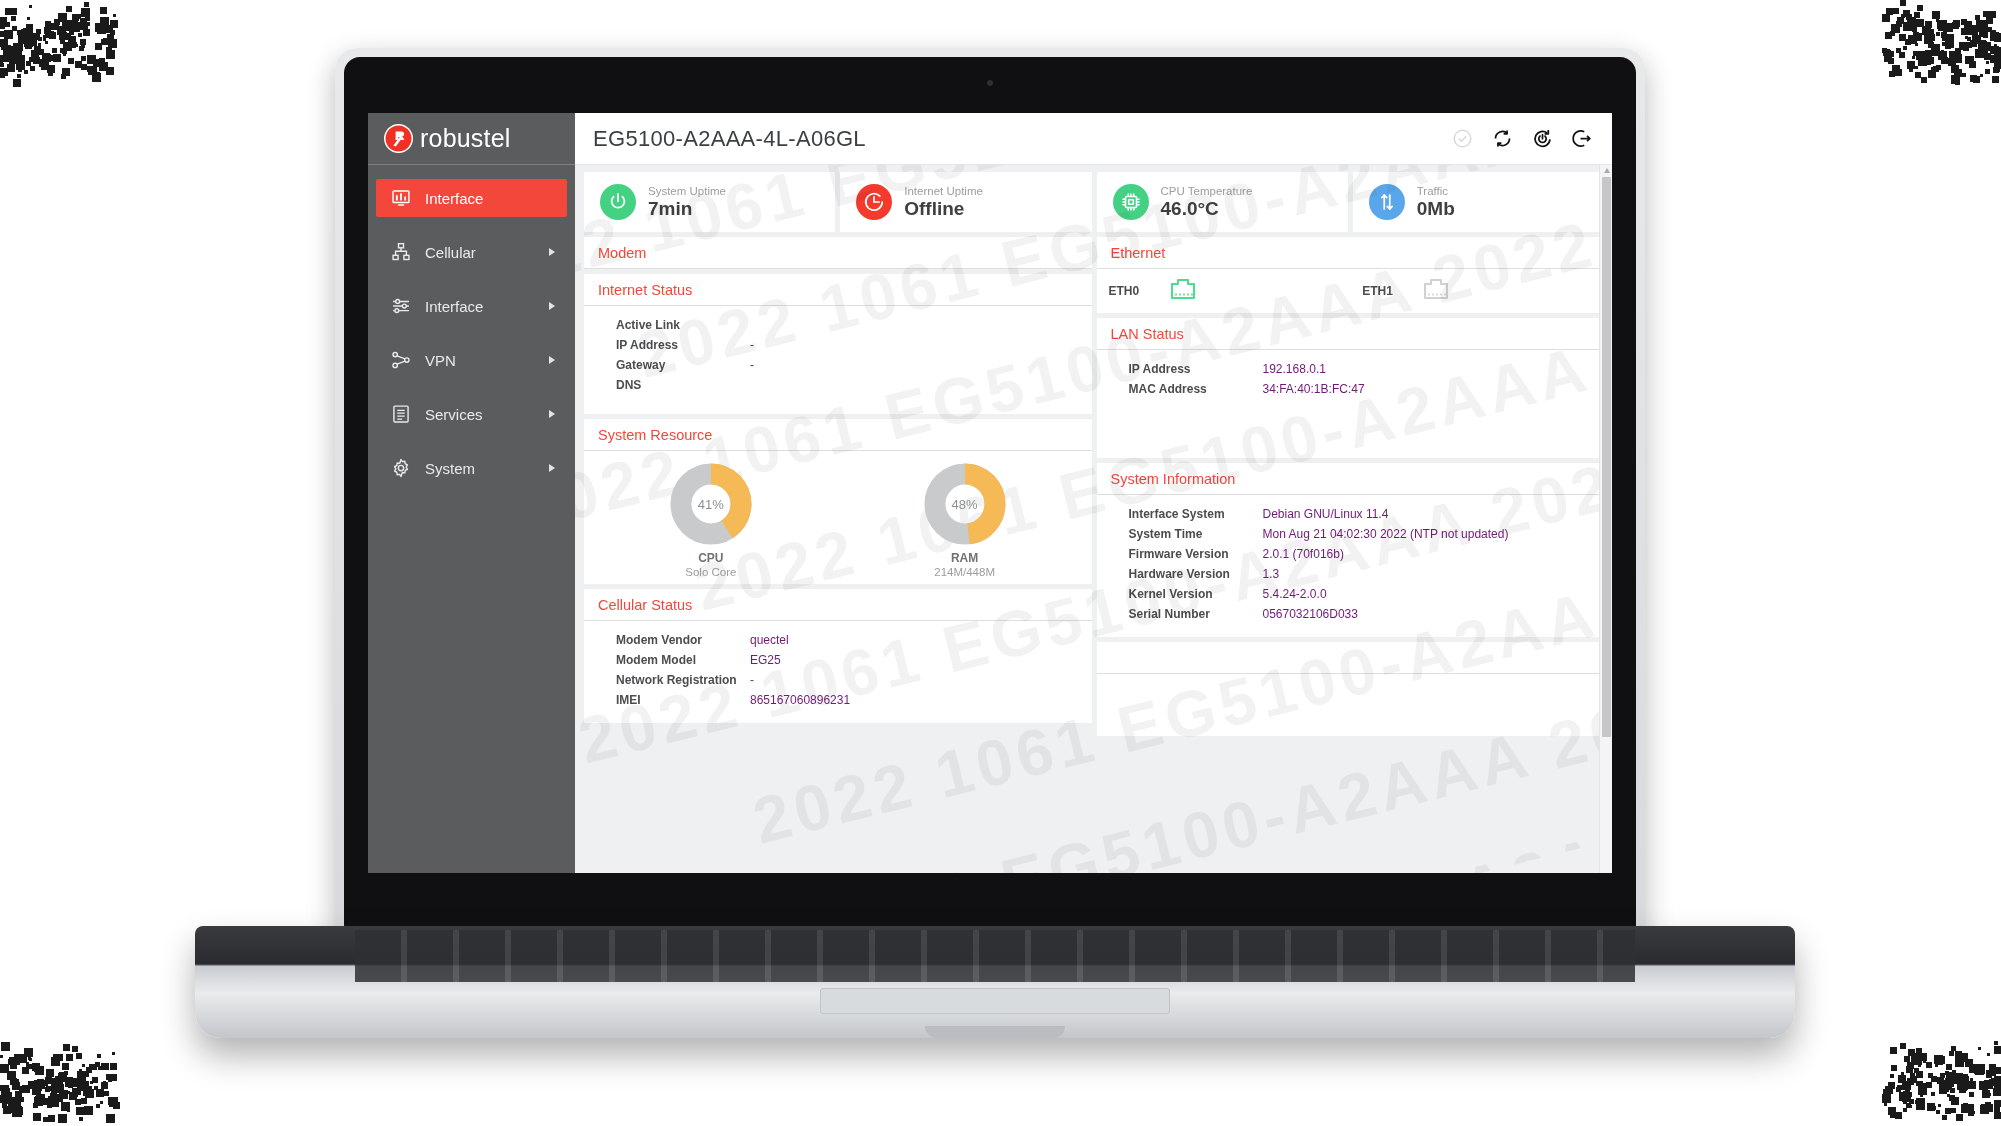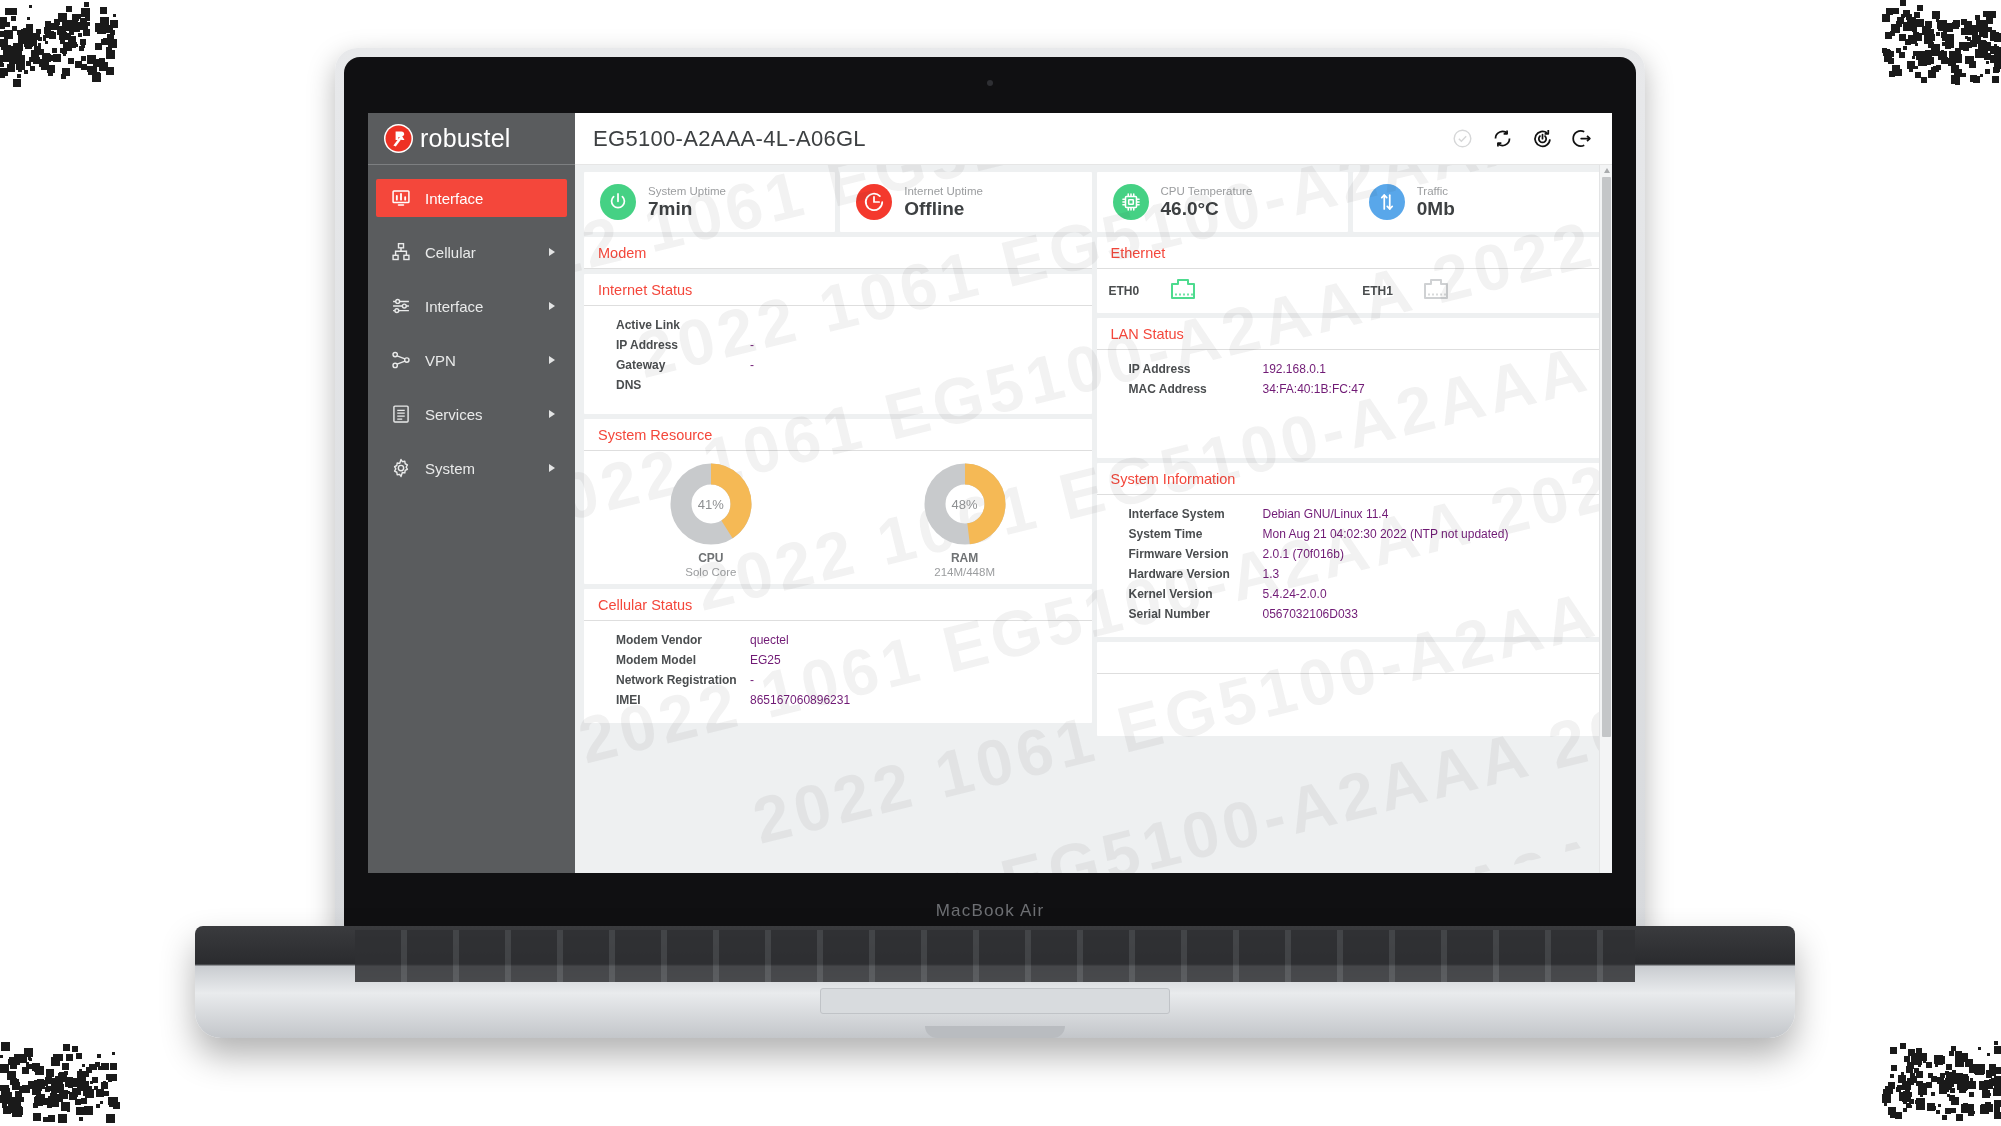--- a/index.html
+++ b/index.html
@@ -875,21 +875,20 @@
       <i style="left: 2.70588px; top: 97.2146px; width: 3px; height: 3px;"></i>
       <i style="left: 2.02941px; top: 82.7766px; width: 6px; height: 6px;"></i>
       <i style="left: 20.6235px; top: 87.0486px; width: 9px; height: 9px;"></i>
       <i style="left: 0.676471px; top: 88.3468px; width: 9px; height: 9px;"></i>
     </div>
 
   <div class="laptop">
     <div class="lid">
       <div class="bezel">
         <div class="camera"></div>
-        <div class="macbook-label">MacBook Air</div>
 
         <div class="screen">
           <div class="ui">
 
             <div class="sidebar">
               <div class="brand">
                 <div class="brand-logo">
                   <svg width="27" height="27" viewBox="0 0 27 27" aria-hidden="true">
                     <circle cx="13.5" cy="13.5" r="13" fill="#ee3124"></circle>
                     <path d="M9 6.5h7.5c1.6 0 2.7 1 2.7 2.4 0 1.3-.9 2.1-2 2.4l2.3 3.6h-3L14.6 12h-1.2v2.9H10.6V6.5z" fill="#fff"></path>

